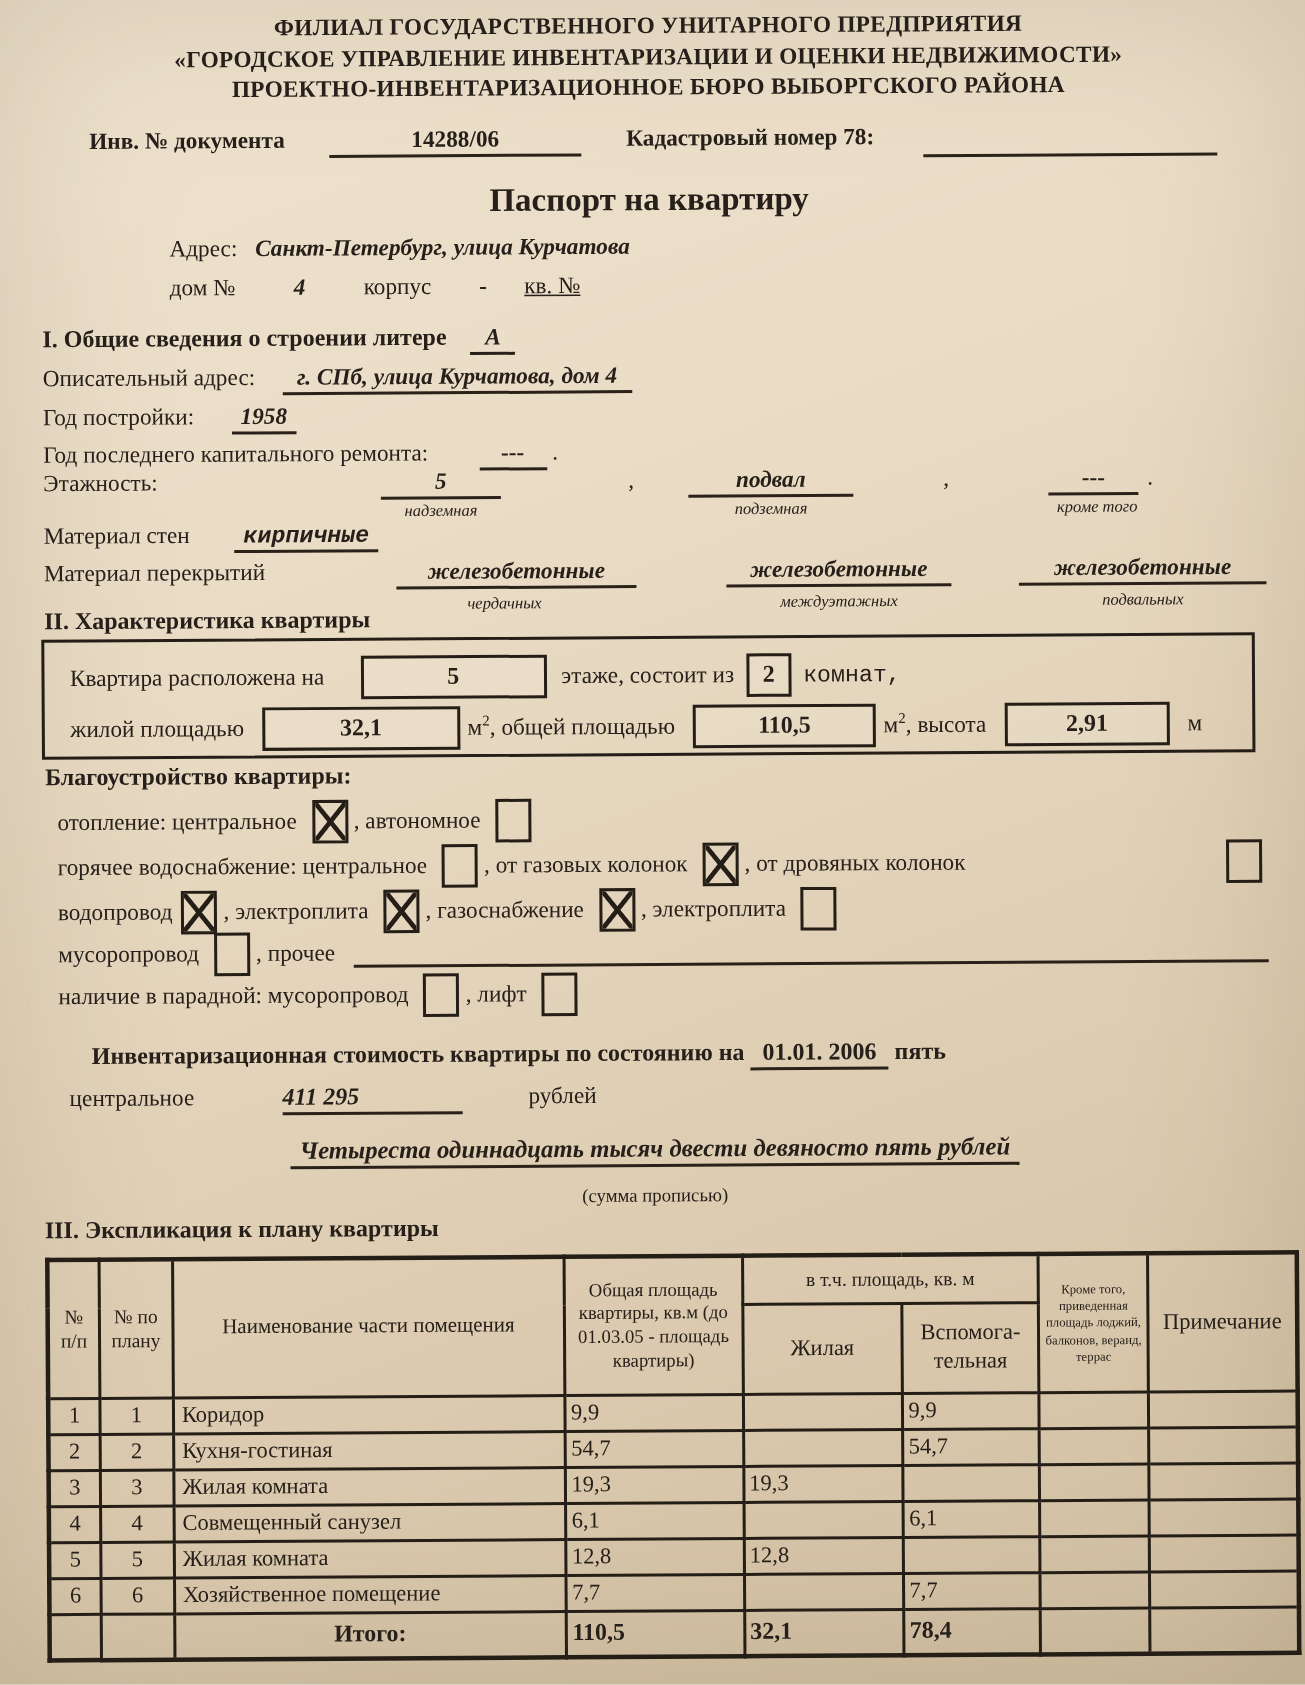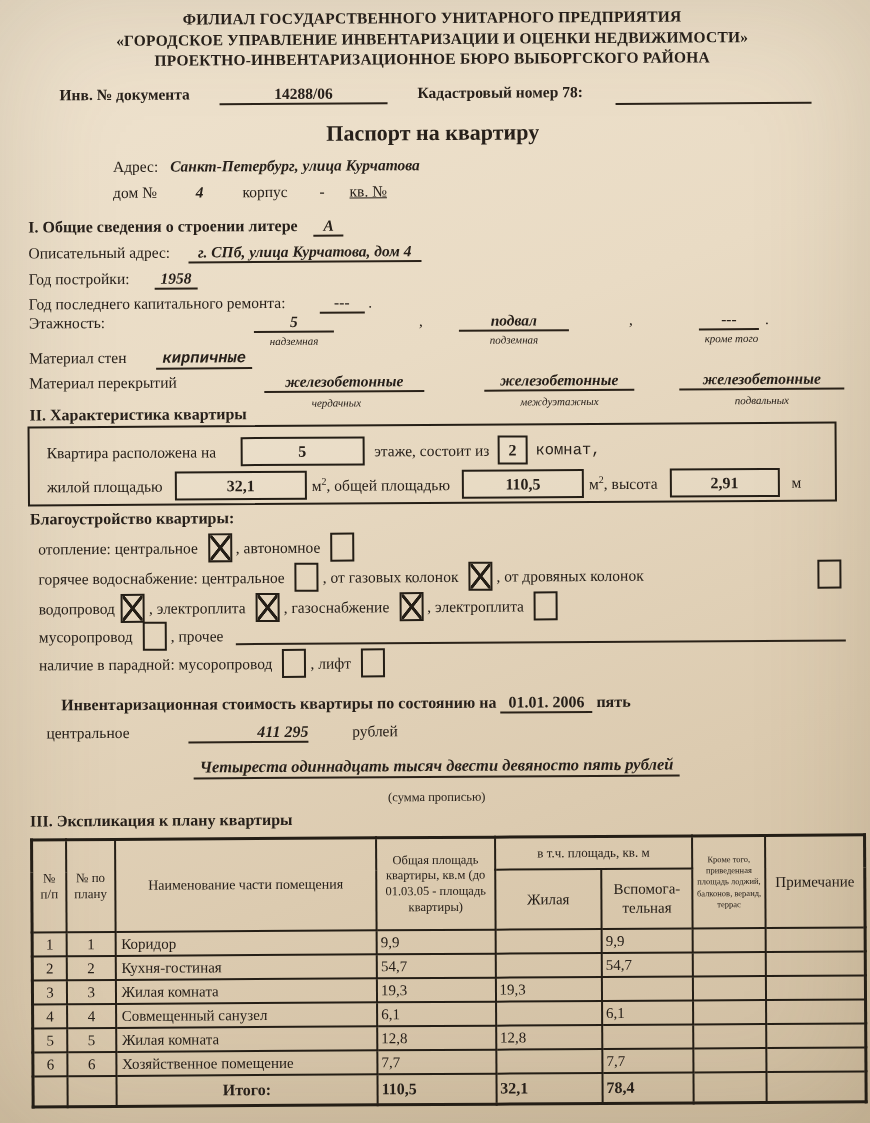--- a/index.html
+++ b/index.html
@@ -74,21 +74,21 @@
   .cb[data-checked="true"]{
     background-image:
       linear-gradient(to top right,transparent 44%,#241e16 46%,#241e16 54%,transparent 56%),
       linear-gradient(to bottom right,transparent 44%,#241e16 46%,#241e16 54%,transparent 56%);
   }
   .fill-line{flex:1;border-bottom:2px solid #2a2219;height:16px;margin-left:12px;}
   
   .val1{top:694px;left:60px;font-size:16px;font-weight:bold;}
   .val1 .date{display:inline-block;border-bottom:2px solid #2a2219;padding:0 8px;}
   .val2{top:722px;left:45px;}
-  .val2 .amount{display:inline-block;border-bottom:2px solid #2a2219;width:120px;text-align:right;font-weight:bold;font-style:italic;font-size:16px;margin-left:55px;}
+  .val2 .amount{display:inline-block;border-bottom:2px solid #2a2219;width:120px;text-align:left;font-weight:bold;font-style:italic;font-size:16px;margin-left:55px;}
   .val2 .rub{margin-left:40px;}
   .words{top:756px;text-align:center;font-size:16.5px;}
   .words span{border-bottom:2px solid #2a2219;padding:0 6px 1px;font-weight:bold;font-style:italic;}
   .wnote{top:790px;text-align:center;font-size:12.5px;}
   .s3head{top:810px;left:28px;font-size:16px;font-weight:bold;}
   
   .exp{top:836px;left:28px;width:836px;border-collapse:collapse;}
   .exp th,.exp td{border:2px solid #241e16;padding:0 3px;vertical-align:middle;}
   .exp{border:3px solid #241e16;}
   .exp th{font-weight:normal;font-size:13px;text-align:center;line-height:1.25;}

